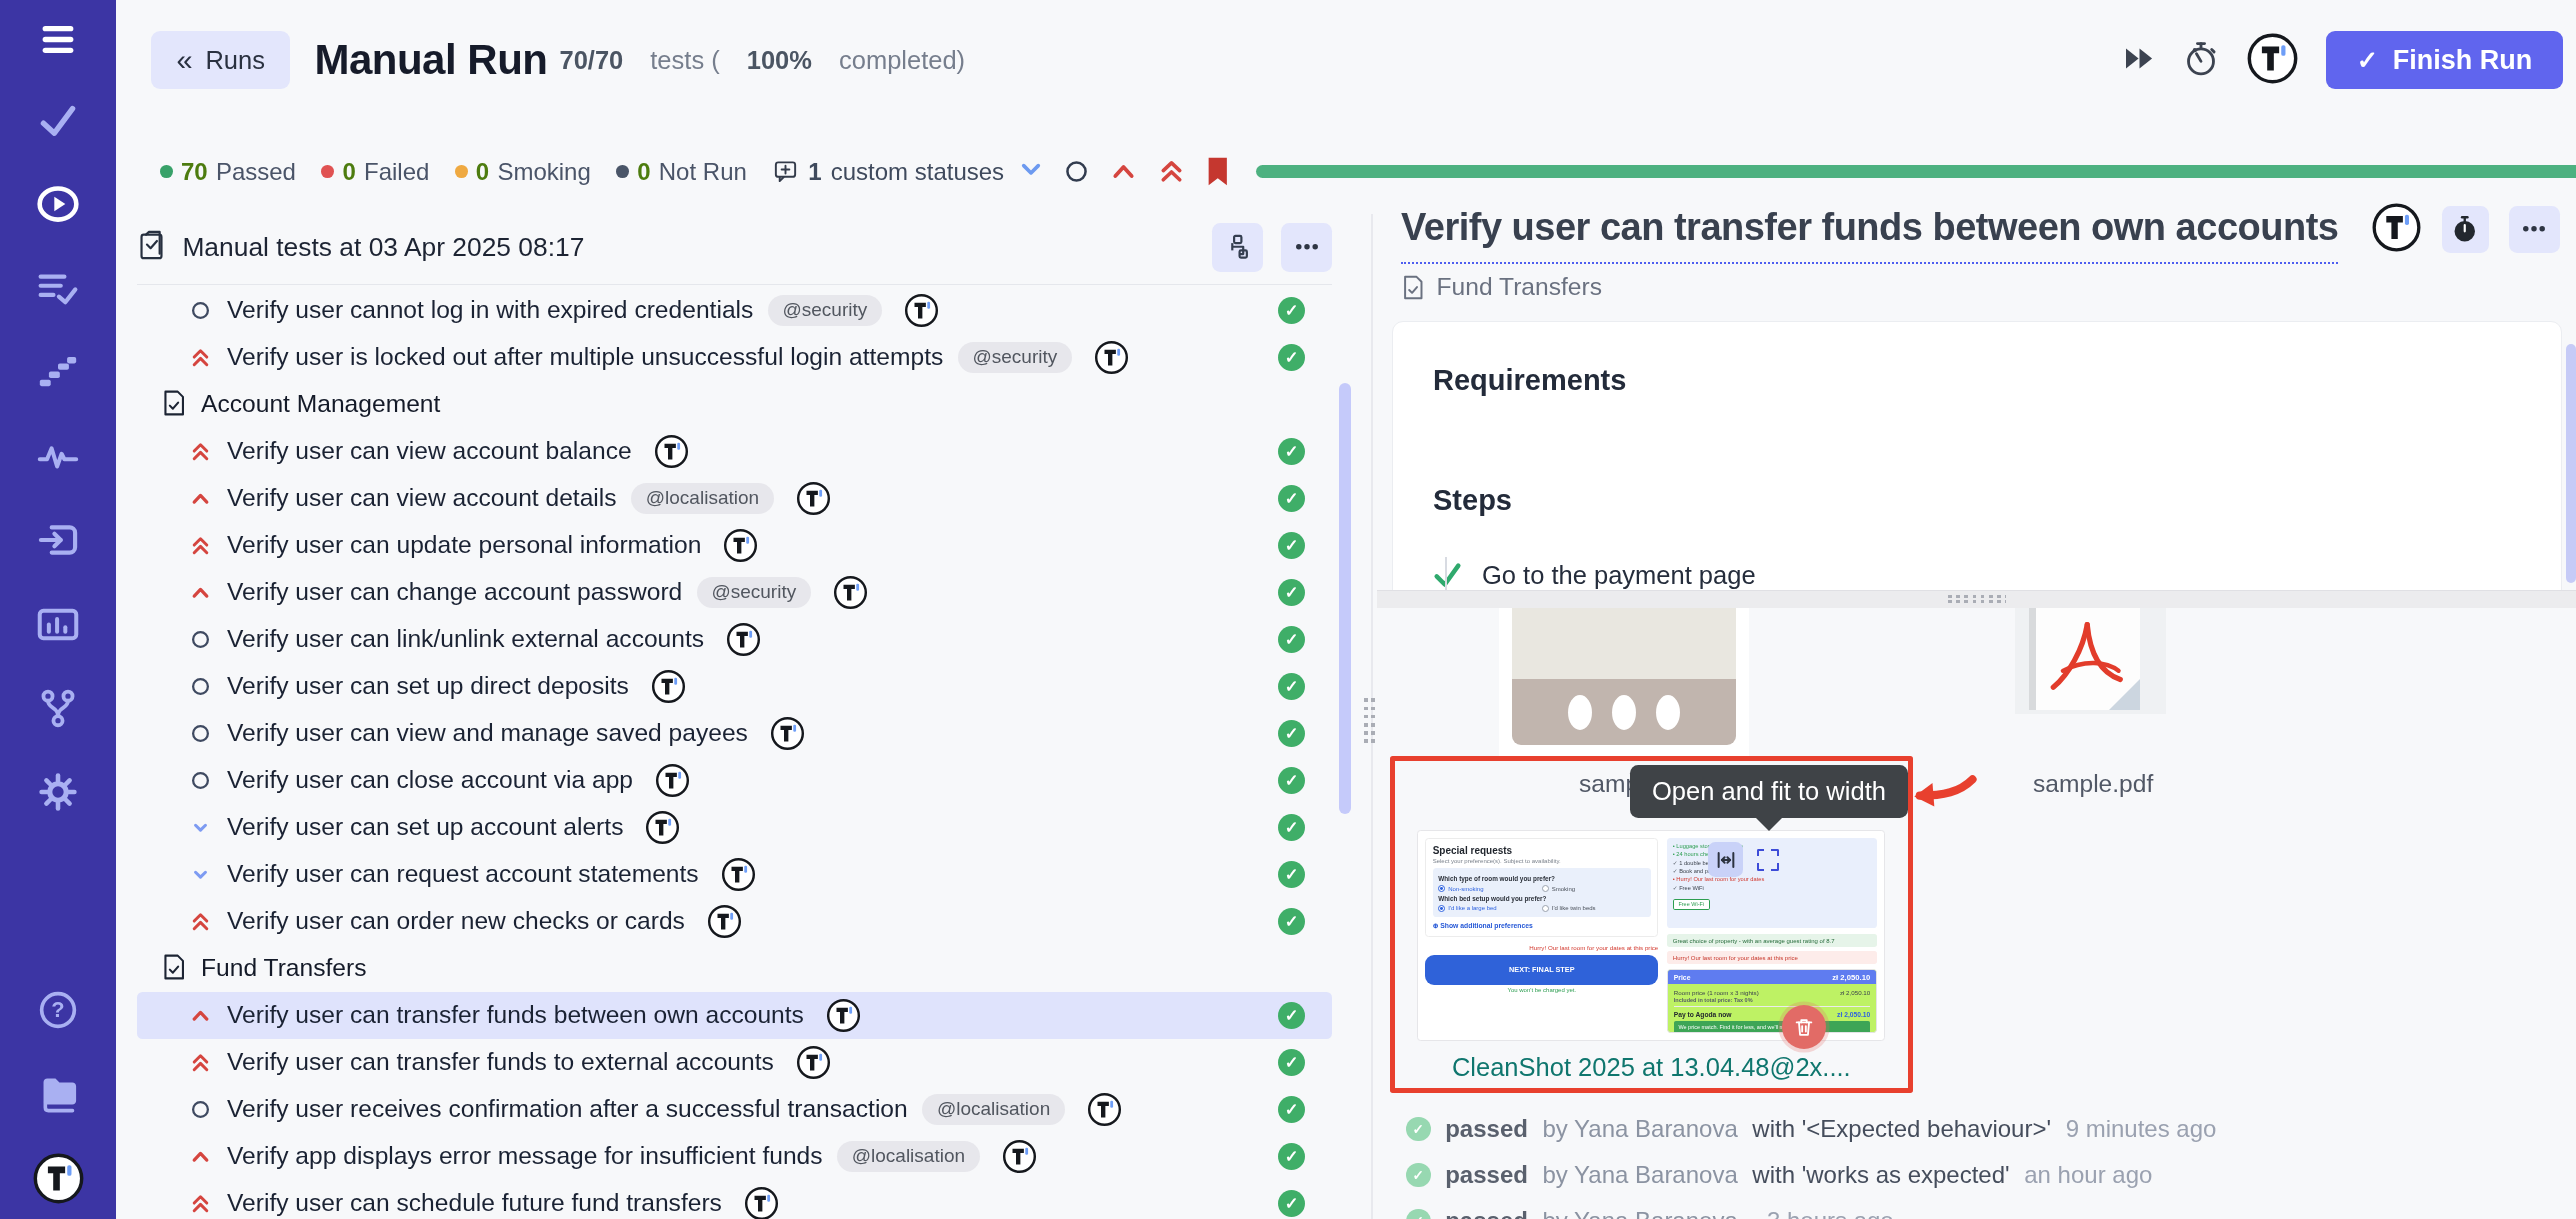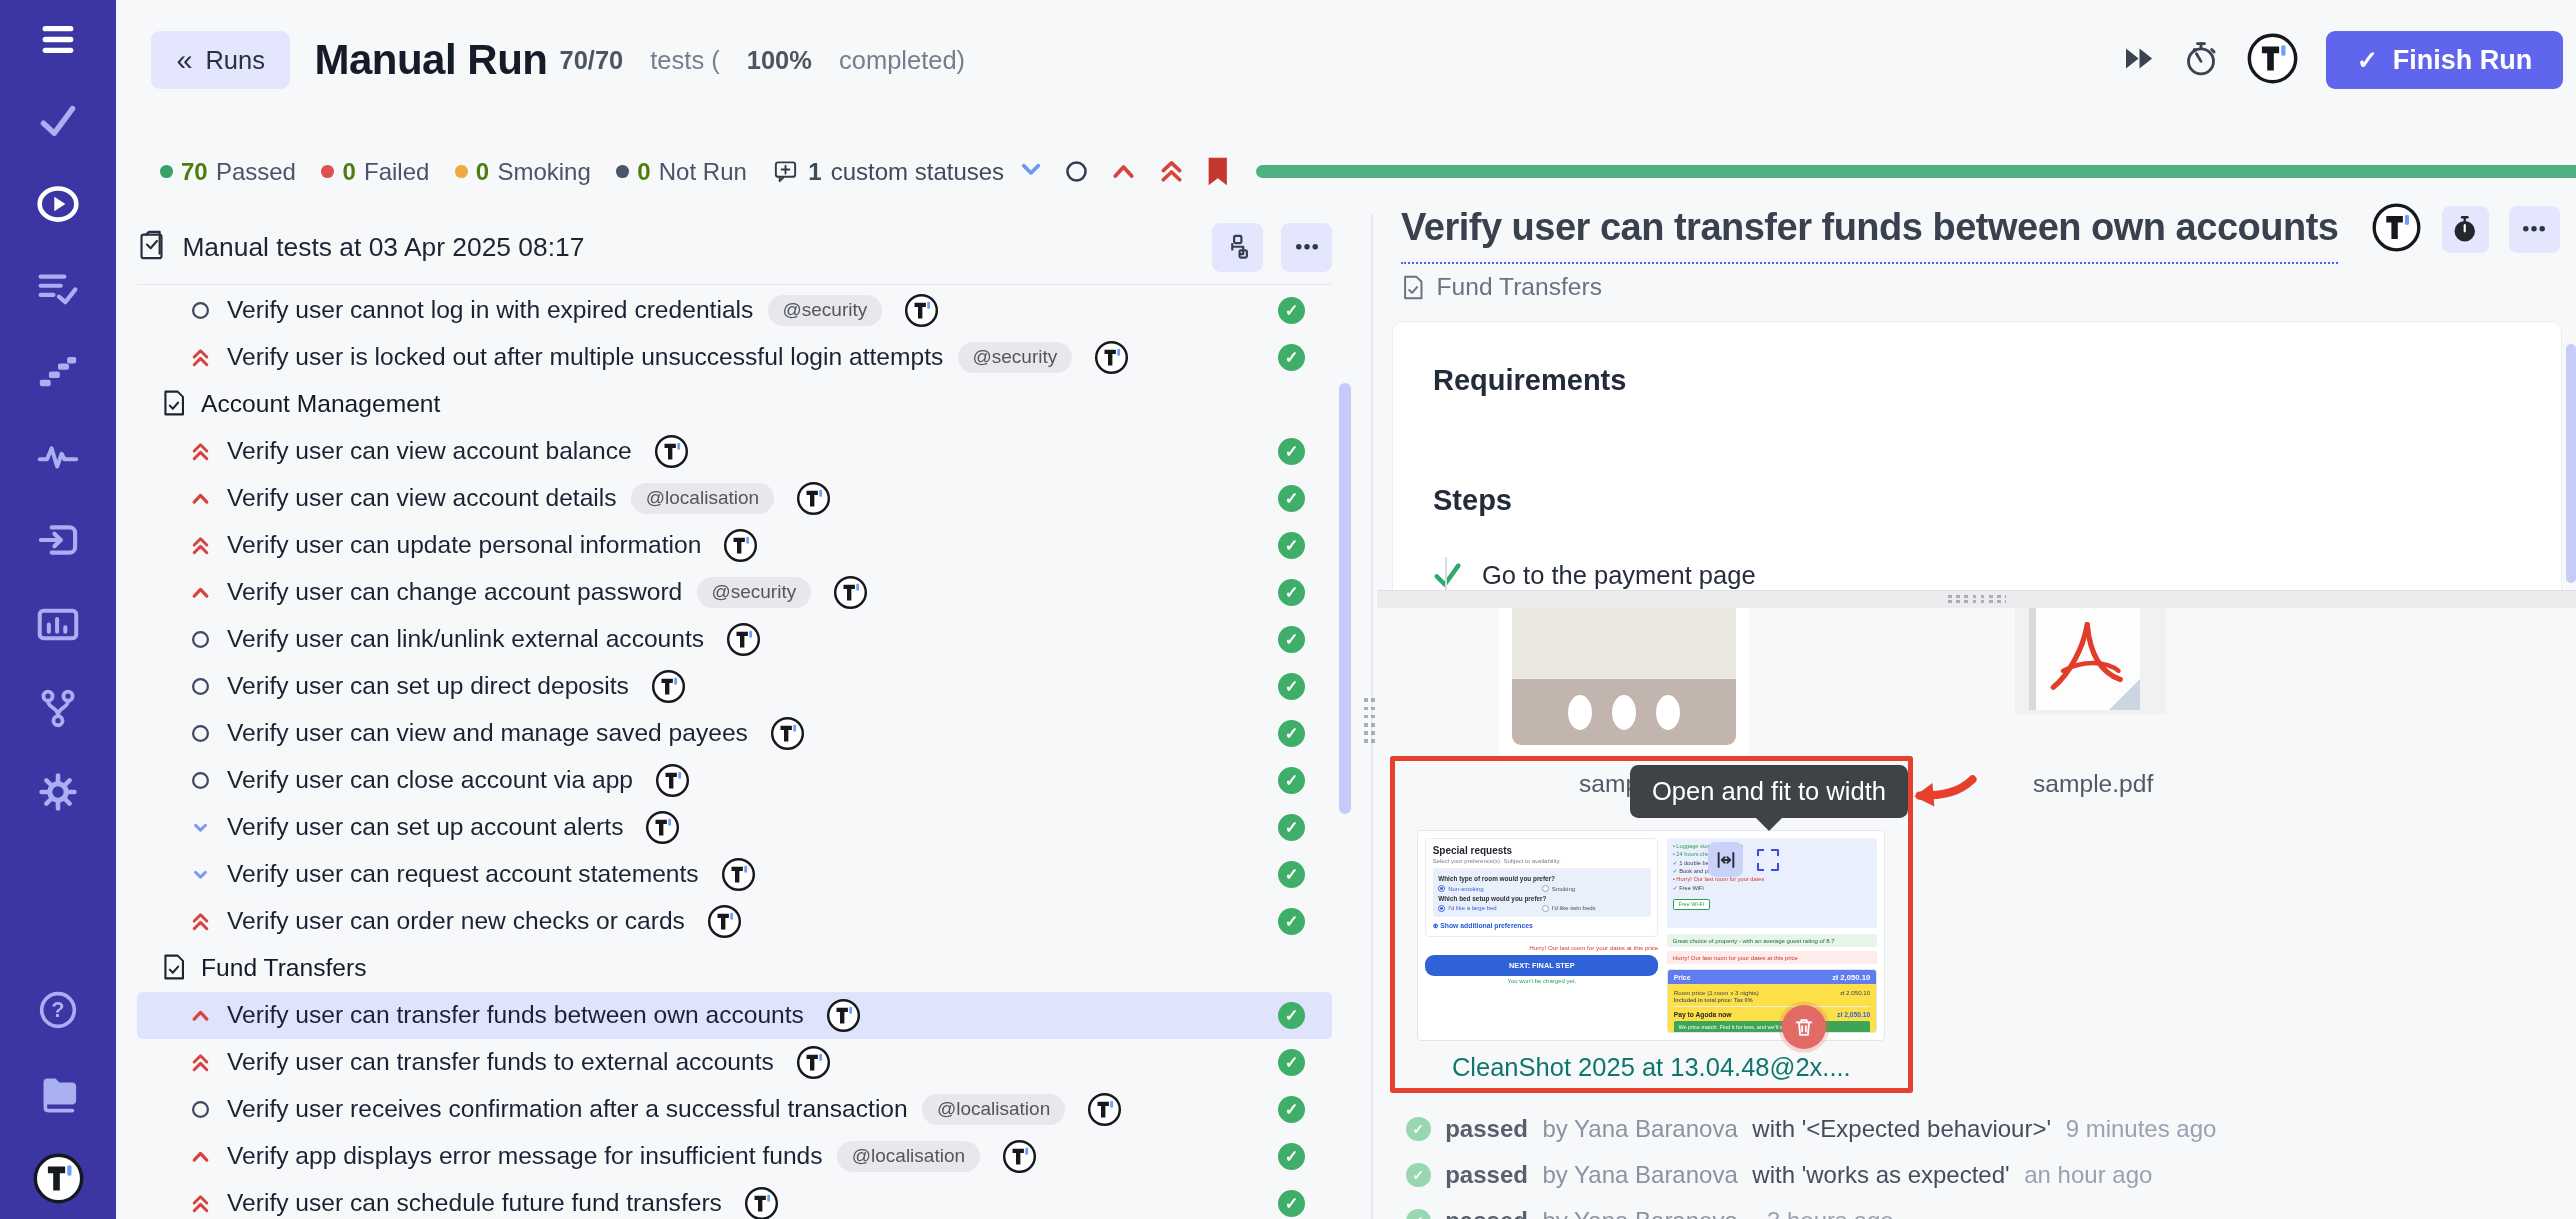--- a/index.html
+++ b/index.html
@@ -123,31 +123,31 @@
   .pv-opts { display:flex; margin-top:2.7px; }
   .pv-opt { display:flex; align-items:center; gap:2.7px; font-size:6px; width:50%; }
   .pv-opt.sel { color:#2e62e0; }
   .pv-opt.uns { color:#4a505a; }
   .radio { width:7.3px; height:7.3px; border-radius:50%; border:1.5px solid #9aa2ae; background:#fff; position:relative; flex:none; }
   .radio.on { border-color:#2e62e0; }
   .radio.on::after { content:""; position:absolute; left:1.2px; top:1.2px; width:2.9px; height:2.9px; border-radius:50%; background:#2e62e0; }
   .pv-show { font-size:6.8px; font-weight:700; color:#2457d6; margin-top:5.5px; }
   .pv-show::before { content:"⊕ "; }
   .pv-hurry { font-size:6.2px; color:#d2372c; text-align:right; margin-top:7.3px; }
-  .pv-next { margin-top:3.6px; height:21px; background:#2f62d9; border-radius:9px; color:#fff; font-size:7.3px; font-weight:700;
+  .pv-next { margin-top:3.6px; height:30px; background:#2f62d9; border-radius:9px; color:#fff; font-size:7.3px; font-weight:700;
              display:flex; align-items:center; justify-content:center; }
   .pv-nocharge { font-size:6px; color:#2d9e51; text-align:center; margin-top:2.7px; }
   .pv-right { flex:1; display:flex; flex-direction:column; position:relative; }
   .pv-amen { background:#e9effc; border-radius:3.6px; padding:4.6px 5.5px; height:95px; }
   .pv-amen div { font-size:5.7px; margin-bottom:2.4px; white-space:nowrap; }
   .am-green { color:#2d9e51; } .am-dark { color:#3c434d; } .am-red { color:#d2372c; }
   .pv-wifi { display:inline-block; border:0.9px solid #2d9e51; color:#2d9e51; font-size:5.5px; padding:1.4px 4.6px; border-radius:1.8px; margin-top:1.8px; background:#fff; }
   .pv-banner-g { margin-top:5.5px; background:#e6f4e9; border-radius:2.7px; font-size:6px; color:#256b3a; padding:3.6px 5.5px; white-space:nowrap; overflow:hidden; }
   .pv-banner-r { margin-top:4.6px; background:#fdecea; border-radius:2.7px; font-size:6px; color:#c63529; padding:3.6px 5.5px; white-space:nowrap; overflow:hidden; }
-  .pv-price { margin-top:4.6px; border:0.9px solid #e3e3e6; border-radius:3.6px; overflow:hidden; background:#fde047; }
+  .pv-price { margin-top:4.6px; border:0.9px solid #e3e3e6; border-radius:3.6px; overflow:hidden; background:#bef264; }
   .pv-price-head { background:#5f7cf0; color:#fff; display:flex; justify-content:space-between; align-items:center; padding:2.7px 5.5px; }
   .pv-price-head .pl { font-size:6.8px; font-weight:700; }
   .pv-price-head .pv { font-size:7.7px; font-weight:700; }
   .pv-price-body { padding:2.7px 5.5px; }
   .pv-prow { display:flex; justify-content:space-between; font-size:6.2px; color:#3c434d; margin-top:1.8px; }
   .pv-tax { font-size:5.5px; font-weight:700; color:#565d68; margin-top:1.8px; padding-bottom:2.7px; border-bottom:0.9px solid #ececec; }
   .pv-pay { display:flex; justify-content:space-between; font-size:6.7px; font-weight:700; color:#23282f; margin-top:3.6px; }
   .pv-pay .blue { color:#2e62e0; }
   .pv-match { margin-top:3.6px; background:#3da556; color:#fff; font-size:5.5px; padding:2.7px 4.6px; border-radius:1.8px; white-space:nowrap; overflow:hidden; }
   .float-btn { position:absolute; width:35px; height:35px; border-radius:7.3px; display:flex; align-items:center; justify-content:center; z-index:5; cursor:pointer; }

